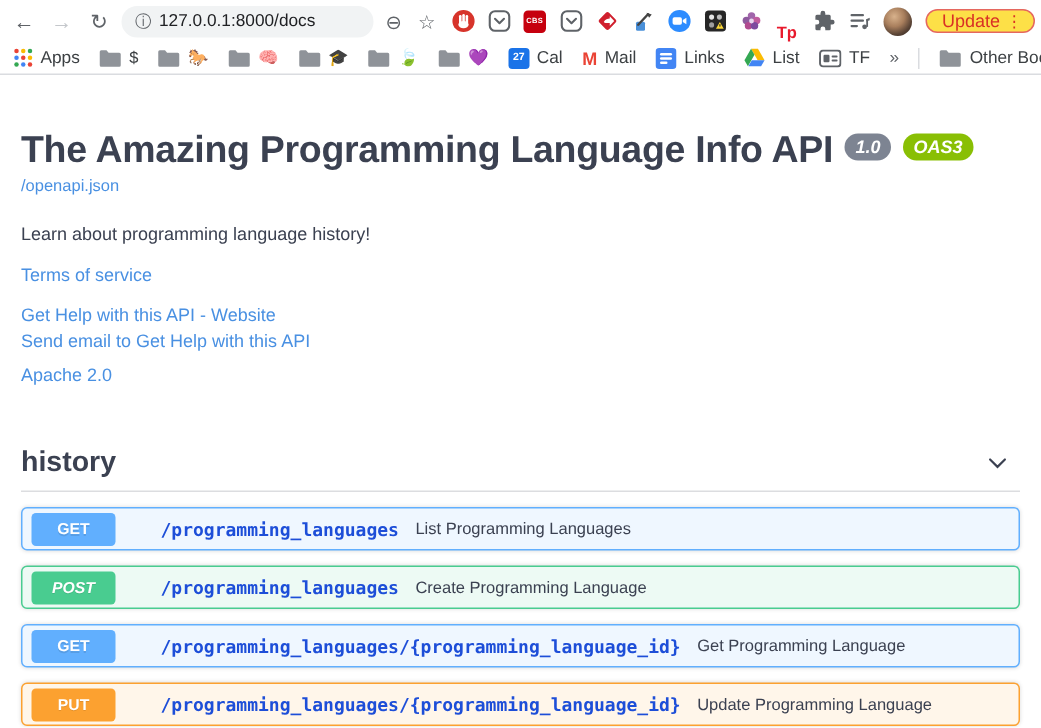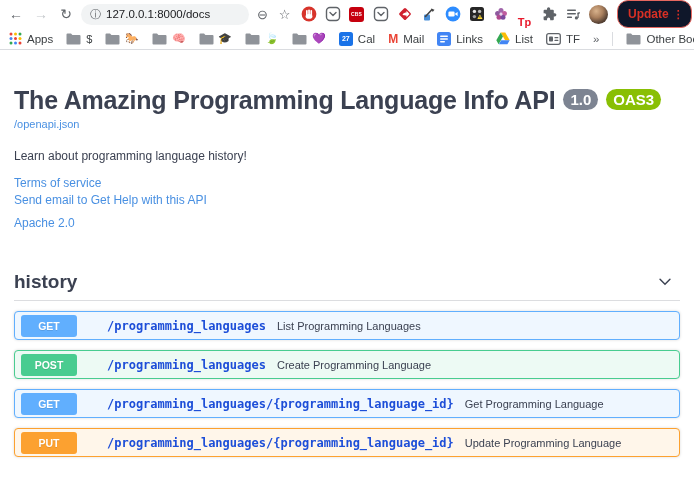--- a/index.html
+++ b/index.html
@@ -34,23 +34,23 @@
     width:15px; height:15px; border-radius:3px; display:flex; align-items:center; justify-content:center;
     color:#fff; font-weight:bold; font-size:5px; letter-spacing:.2px;
   }
   .cbs-sq { background:#c6000e; }
   .tp-text { color:#e8192c; font-weight:bold; font-size:11px; font-style:normal;margin-top:16px; }
   .avatar {
     width:19px; height:19px; border-radius:50%; flex:0 0 auto; margin-left:3px;
     background: radial-gradient(circle at 38% 32%, #d8b28c 0%, #a97f5d 38%, #5a4436 68%, #241c18 100%);
   }
   .update-pill {
-    height:28px; border:1.5px solid #e5675f; border-radius:11px;
+    height:16px; border:1.5px solid #e5675f; border-radius:11px;
     display:flex; align-items:center; gap:4px; padding:0 7px 0 10px; margin-left:4px;
-    color:#d93025; font-size:12px; font-weight:700; flex:0 0 auto; background:#0f172a;
+    color:#d93025; font-size:12px; font-weight:400; flex:0 0 auto; background:#fde047;
   }
   .update-pill .dots { font-size:11px; color:#d93025; }
 
   .bookmarks-bar {
     height:22px; display:flex; align-items:center; gap:13px;
     padding:0 9px; font-size:11.5px; color:#3c4043;
     border-bottom:1px solid #dadce0; background:#fff;
   }
   .bm { display:flex; align-items:center; gap:5px; flex:0 0 auto; white-space:nowrap; }
   .bm-divider { width:1px; height:14px; background:#dadce0; flex:0 0 auto; }
@@ -58,21 +58,21 @@
 
   
   .content { padding:37px 14px 0 14px; }
   .title-row { display:flex; align-items:flex-start; gap:8px; }
   .api-title {
     margin:0; font-size:25px; line-height:27px; font-weight:bold; color:#3b4151;
     letter-spacing:-0.2px;
   }
   .pill-badge {
     display:inline-block; border-radius:57px; padding:2px 7px;
-    color:#fff; font-size:15px; font-weight:bold; margin-top:2px;
+    color:#fff; font-size:12px; font-weight:bold; margin-top:2px;font-style:italic;
   }
   .spec-link { display:inline-block; margin-top:1px; font-size:11px; text-decoration:none; }
   .api-desc { margin-top:17px; font-size:12px; color:#3b4151; }
   .info-link { font-size:12px; text-decoration:none; display:block; width:fit-content; }
   .link-color { color:var(--link-color,#4990e2); }
   .mt14 { margin-top:13px; }
   .mt4  { margin-top:3px; }
   .mt10 { margin-top:9px; }
 
   .tag-section { margin-top:41px; }
@@ -314,39 +314,40 @@
     <h1 class="api-title">The Amazing Programming Language Info API</h1>
     <span class="pill-badge" id="version-badge" style="background: rgb(125, 132, 146);">1.0</span>
     <span class="pill-badge" id="oas-badge" style="background: rgb(137, 191, 4);">OAS3</span>
   </div>
 
   <a class="spec-link link-color" href="#">/openapi.json</a>
 
   <div class="api-desc">Learn about programming language history!</div>
 
   <a class="info-link link-color mt14" href="#">Terms of service</a>
+  <a class="info-link link-color mt14" href="#">Get Help with this API - Website</a>
   <a class="info-link link-color mt4" href="#">Send email to Get Help with this API</a>
   <a class="info-link link-color mt10" href="#">Apache 2.0</a>
 
   <div class="tag-section">
     <div class="tag-header">
       <h3 class="tag-name">history</h3>
       <svg width="18" height="18" viewBox="0 0 20 20">
           <path d="M4.5 7l5.5 5.5L15.5 7" fill="none" stroke="#3b4151" stroke-width="1.6" stroke-linecap="round"></path>
         </svg>
     </div>
 
     <div id="endpoints">
         <div class="opblock" style="border-color: rgb(97, 175, 254); background: rgb(239, 247, 255);">
           <span class="method-badge" style="background: rgb(97, 175, 254);">GET</span>
           <span class="op-path">/programming_languages</span>
           <span class="op-summary">List Programming Languages</span>
         </div>
         <div class="opblock" style="border-color: rgb(73, 204, 144); background: rgb(237, 250, 244);">
-          <span class="method-badge" style="background: rgb(73, 204, 144);">POST</span>
+          <span class="method-badge" style="background: rgb(73, 204, 144); font-style: italic;">POST</span>
           <span class="op-path">/programming_languages</span>
           <span class="op-summary">Create Programming Language</span>
         </div>
         <div class="opblock" style="border-color: rgb(97, 175, 254); background: rgb(239, 247, 255);">
           <span class="method-badge" style="background: rgb(97, 175, 254);">GET</span>
           <span class="op-path">/programming_languages/{programming_language_id}</span>
           <span class="op-summary">Get Programming Language</span>
         </div>
         <div class="opblock" style="border-color: rgb(252, 161, 48); background: rgb(255, 246, 234);">
           <span class="method-badge" style="background: rgb(252, 161, 48);">PUT</span>

